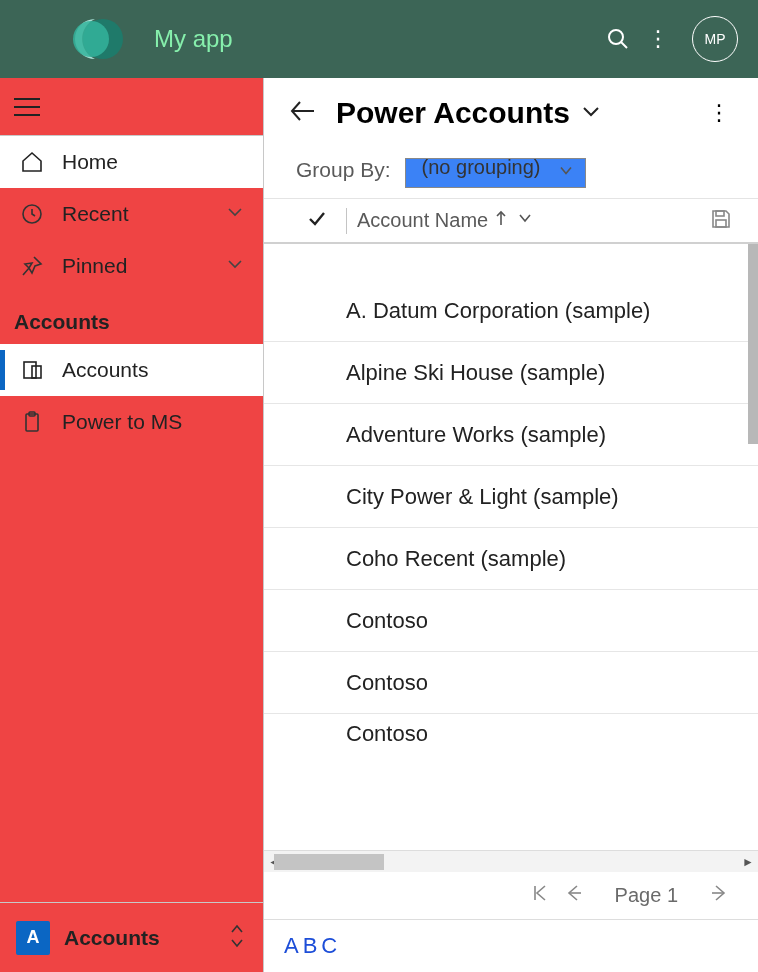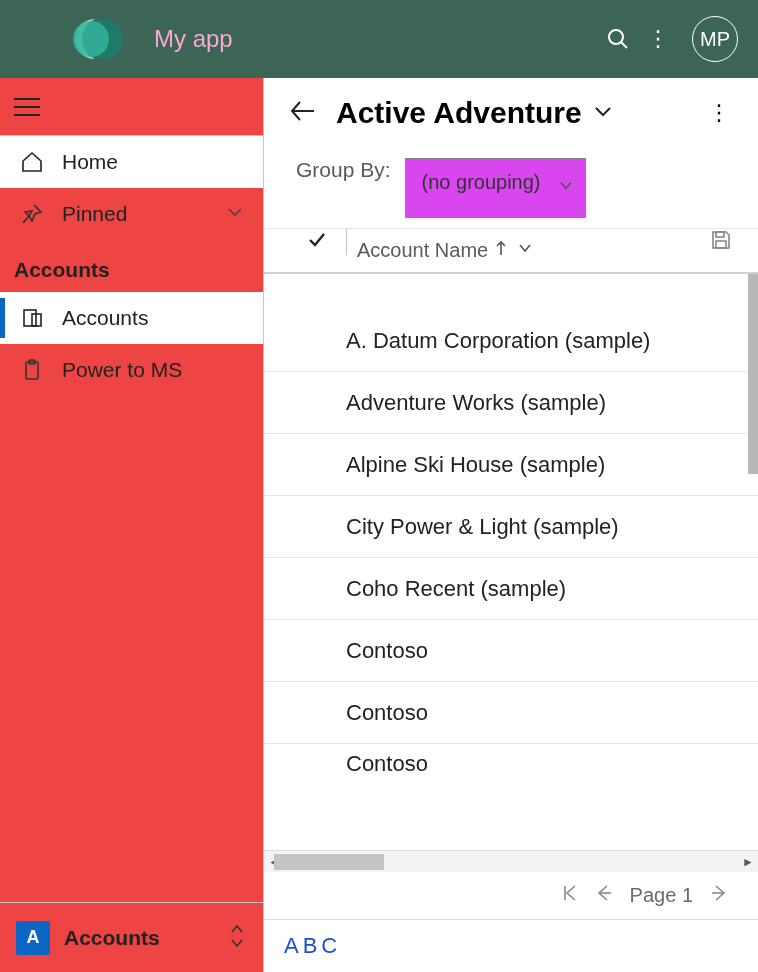--- a/index.html
+++ b/index.html
@@ -7,25 +7,25 @@
 
   
   .topbar {
     height: 78px; background: #3c6556; display: flex; align-items: center;
     padding: 0 20px; color: #fff;
   }
   .topbar .logo {
     width: 56px; height: 56px; margin-left: 48px; margin-right: 30px;
     display:flex; align-items:center; justify-content:center;
   }
-  .topbar .app-title { font-size: 24px; font-weight: 400; flex: 1; color:#f9a8d4; }
+  .topbar .app-title { font-size: 24px; font-weight: 400; flex: 1; color:#86efac; }
   .topbar .tool { width: 40px; height:40px; display:flex; align-items:center; justify-content:center; color:#fff; cursor:pointer; }
   .topbar .tool svg { stroke:#fff; }
   .topbar .avatar { width:46px; height:46px; border:1.5px solid #fff; border-radius:50%;
-    display:flex; align-items:center; justify-content:center; font-size:20px; margin-left:14px; cursor:pointer; }
+    display:flex; align-items:center; justify-content:center; font-size:14px; margin-left:14px; cursor:pointer; }
 
   
   .layout { display:flex; height: calc(972px - 78px); }
 
   
   .sidebar { width: 264px; background:#ef4444; border-right:1px solid #c8c8c8; display:flex; flex-direction:column; }
   .sidebar .burger { height:58px; display:flex; align-items:center; padding-left:14px; cursor:pointer; border-bottom:1px solid #c8c8c8;}
   .sidebar .burger svg { stroke:#222; }
 
   .nav-item { height:52px; display:flex; align-items:center; padding:0 18px; cursor:pointer; font-size:21px; color:#222; }
@@ -51,25 +51,25 @@
   .main { flex:1; display:flex; flex-direction:column; position:relative; }
 
   .view-header { height:70px; display:flex; align-items:center; padding:0 24px; }
   .view-header .back { width:36px; cursor:pointer; }
   .view-header .title { font-size:30px; font-weight:700; margin-left:12px; }
   .view-header .title-chev { margin-left:10px; cursor:pointer; }
   .view-header .more { margin-left:auto; cursor:pointer; width:30px; text-align:center; font-size:22px; }
 
   .groupby-row { display:flex; align-items:flex-start; padding:10px 24px 10px 32px; }
   .groupby-row .lbl { font-size:21px; color:#5a5a5a; margin-right:14px; }
-  .groupby-row .select { border:1px solid #888; height:60px; padding:0 44px 12px 16px; font-size:20px; color:#333;
-    display:flex; align-items:center; position:relative; cursor:pointer; background:#d946ef; }
+  .groupby-row .select { border:1px solid #888; height:30px; padding:0 44px 12px 16px; font-size:20px; color:#333;
+    display:flex; align-items:center; position:relative; cursor:pointer; background:#3b82f6; }
   .groupby-row .select .chev { position:absolute; right:10px; top:50%; transform:translateY(-50%); }
 
-  .col-header { display:flex; height:46px; border-top:1px solid #e4e4e4; border-bottom:2px solid #d0d0d0;
+  .col-header { display:flex; align-items:center; height:46px; border-top:1px solid #e4e4e4; border-bottom:2px solid #d0d0d0;
     padding-left:42px; }
   .col-header .check { width:30px; cursor:pointer; }
   .col-header .sep { width:1px; height:26px; background:#c4c4c4; margin:0 10px; }
   .col-header .colname { font-size:20px; color:#5a5a5a; cursor:pointer; display:flex; align-items:center; }
   .col-header .colname .sort-arrow { margin-left:6px; }
   .col-header .colname .chev { margin-left:8px; }
   .col-header .save { margin-left:auto; margin-right:26px; cursor:pointer; }
 
   .list { flex:1; overflow-y:hidden; position:relative; }
   .list .row { height:62px; display:flex; align-items:center; border-bottom:1px solid #e6e6e6;
@@ -77,21 +77,21 @@
   .list .row:first-child { border-top:none;margin-top:36px; }
   .list-scrollbar { position:absolute; right:0; top:0; width:10px; height:200px; background:#b8b8b8; }
   .h-scroll { height:22px; background:#f3f3f3; position:relative; border-top:1px solid #ddd; }
   .h-scroll .thumb { position:absolute; left:10px; top:3px; height:16px; width:110px; background:#c4c4c4; }
   .h-scroll .arrow { position:absolute; top:0; width:20px; height:22px; display:flex; align-items:center; justify-content:center; font-size:12px; color:#555;}
   .h-scroll .arrow.l { left:0; }
   .h-scroll .arrow.r { right:0; }
 
   .pager { height:48px; display:flex; align-items:center; justify-content:flex-end; padding:0 22px; color:#6a6a6a; border-bottom:1px solid #ddd; }
   .pager .btn { width:34px; text-align:center; cursor:pointer; font-size:20px; }
-  .pager .page { font-size:20px; margin:0 9px; }
+  .pager .page { font-size:20px; margin:0 24px; }
 
   .alphabar { height:52px; display:flex; align-items:center; padding-left:20px; }
   .alphabar span { color:#1d4ed8; font-size:22px; letter-spacing:4px; cursor:pointer; }
 
 </style>
 </head>
 <body>
 
 <div class="topbar">
   <div class="logo">
@@ -125,20 +125,34 @@
 
     <div class="nav-item home">
       <span class="icon">
         <svg width="24" height="24" viewBox="0 0 24 24" fill="none" stroke="#222" stroke-width="1.6">
           <path d="M3 11 L12 3 L21 11 V21 H3 Z"></path>
         </svg>
       </span>
       <span>Home</span>
     </div>
 
+    <div class="nav-item">
+      <span class="icon">
+        <svg width="24" height="24" viewBox="0 0 24 24" fill="none" stroke="#333" stroke-width="1.6">
+          <circle cx="12" cy="12" r="9"></circle>
+            <path d="M12 7 V12 L15 14"></path>
+        </svg>
+      </span>
+      <span>Recent</span>
+      <span class="chev">
+        <svg width="20" height="20" viewBox="0 0 20 20" fill="none" stroke-width="1.6">
+            <path d="M4 7 L10 13 L16 7"></path>
+          </svg>
+      </span>
+    </div>
 
     <div class="nav-item">
       <span class="icon">
         <svg width="24" height="24" viewBox="0 0 24 24" fill="none" stroke="#333" stroke-width="1.6">
           <path d="M14 3 L21 10 L15 12 L12 19 L9 14 L3 21 M9 14 L5 10 L12 9 Z"></path>
         </svg>
       </span>
       <span>Pinned</span>
       <span class="chev">
         <svg width="20" height="20" viewBox="0 0 20 20" fill="none" stroke-width="1.6">
@@ -184,21 +198,21 @@
   </div>
 
   <div class="main">
     <div class="view-header">
       <div class="back">
         <svg width="28" height="28" viewBox="0 0 28 28" fill="none" stroke="#222" stroke-width="2">
           <path d="M12 5 L4 14 L12 23"></path>
             <line x1="4" y1="14" x2="26" y2="14"></line>
         </svg>
       </div>
-      <div class="title">Active Adventure</div>
+      <div class="title">Power Accounts</div>
       <div class="title-chev">
         <svg width="22" height="22" viewBox="0 0 22 22" fill="none" stroke="#222" stroke-width="2">
             <path d="M4 8 L11 15 L18 8"></path>
           </svg>
       </div>
       <div class="more">⋮</div>
     </div>
 
     <div class="groupby-row">
       <div class="lbl">Group By:</div>
@@ -237,22 +251,22 @@
         <svg width="22" height="22" viewBox="0 0 22 22" fill="none" stroke="#888" stroke-width="1.6">
           <path d="M3 3 H16 L19 6 V19 H3 Z"></path>
             <rect x="6" y="3" width="8" height="5"></rect>
             <rect x="6" y="12" width="10" height="7"></rect>
         </svg>
       </div>
     </div>
 
     <div class="list">
       <div class="row">A. Datum Corporation (sample)</div>
+      <div class="row">Alpine Ski House (sample)</div>
       <div class="row">Adventure Works (sample)</div>
-      <div class="row">Alpine Ski House (sample)</div>
       <div class="row">City Power &amp; Light (sample)</div>
       <div class="row">Coho Recent (sample)</div>
       <div class="row">Contoso</div>
       <div class="row">Contoso</div>
       <div class="row" style="height:40px;border-bottom:none;">Contoso</div>
       <div class="list-scrollbar"></div>
     </div>
 
     <div class="h-scroll">
       <div class="arrow l">◄</div>

